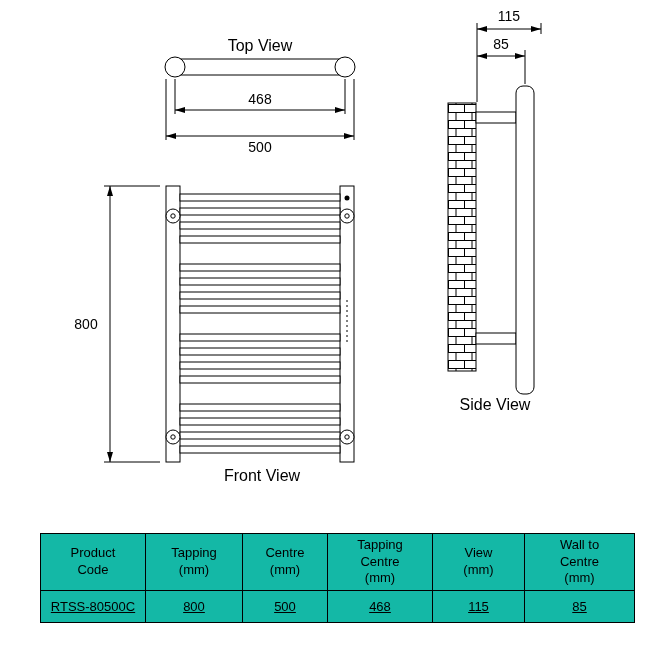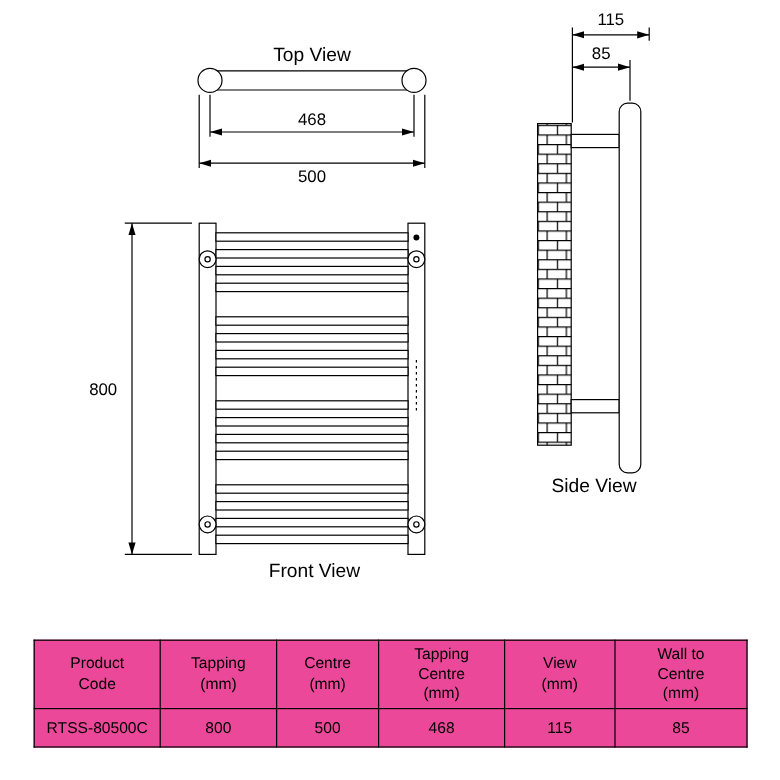--- a/index.html
+++ b/index.html
@@ -10,32 +10,32 @@
     position: relative; overflow: hidden;
   }
   .canvas { position: absolute; inset: 0; background: #ffffff; }
   svg { position: absolute; left: 0; top: 0; }
   .view-label { font-size: 16px; fill: #000; }
   .dim-text { font-size: 14px; fill: #000; }
   .stroke { stroke: #000; fill: none; stroke-width: 1; }
   .stroke-fill { stroke: #000; fill: #ffffff; stroke-width: 1; }
   .dimline { stroke: #000; stroke-width: 1; fill: none; }
   table.spec {
-    position: absolute; left: 28px; top: 533px; width: 594px;
+    position: absolute; left: 40px; top: 533px; width: 594px;
     border-collapse: collapse; table-layout: fixed;
-    background: #ec4899;
+    background: #14b8a6;
   }
   .spec th, .spec td {
     border: 1px solid #000;
     text-align: center; vertical-align: middle;
     font-size: 13px; font-weight: normal; color: #000;
     padding: 2px;
   }
   .spec th { height: 52px; white-space: pre-line; line-height: 1.3; }
-  .spec td { height: 27px; }
+  .spec td { height: 27px; text-decoration: underline; }
 </style>
 </head>
 <body>
 
 <div class="canvas">
 
   <svg width="650" height="528" viewBox="0 0 650 528">
     <defs>
       <marker id="arrow" refX="10" refY="3.5" markerWidth="11" markerHeight="7" orient="auto-start-reverse" markerUnits="userSpaceOnUse">
         <path d="M0,0.5 L10,3.5 L0,6.5 Z" fill="#000"></path>

